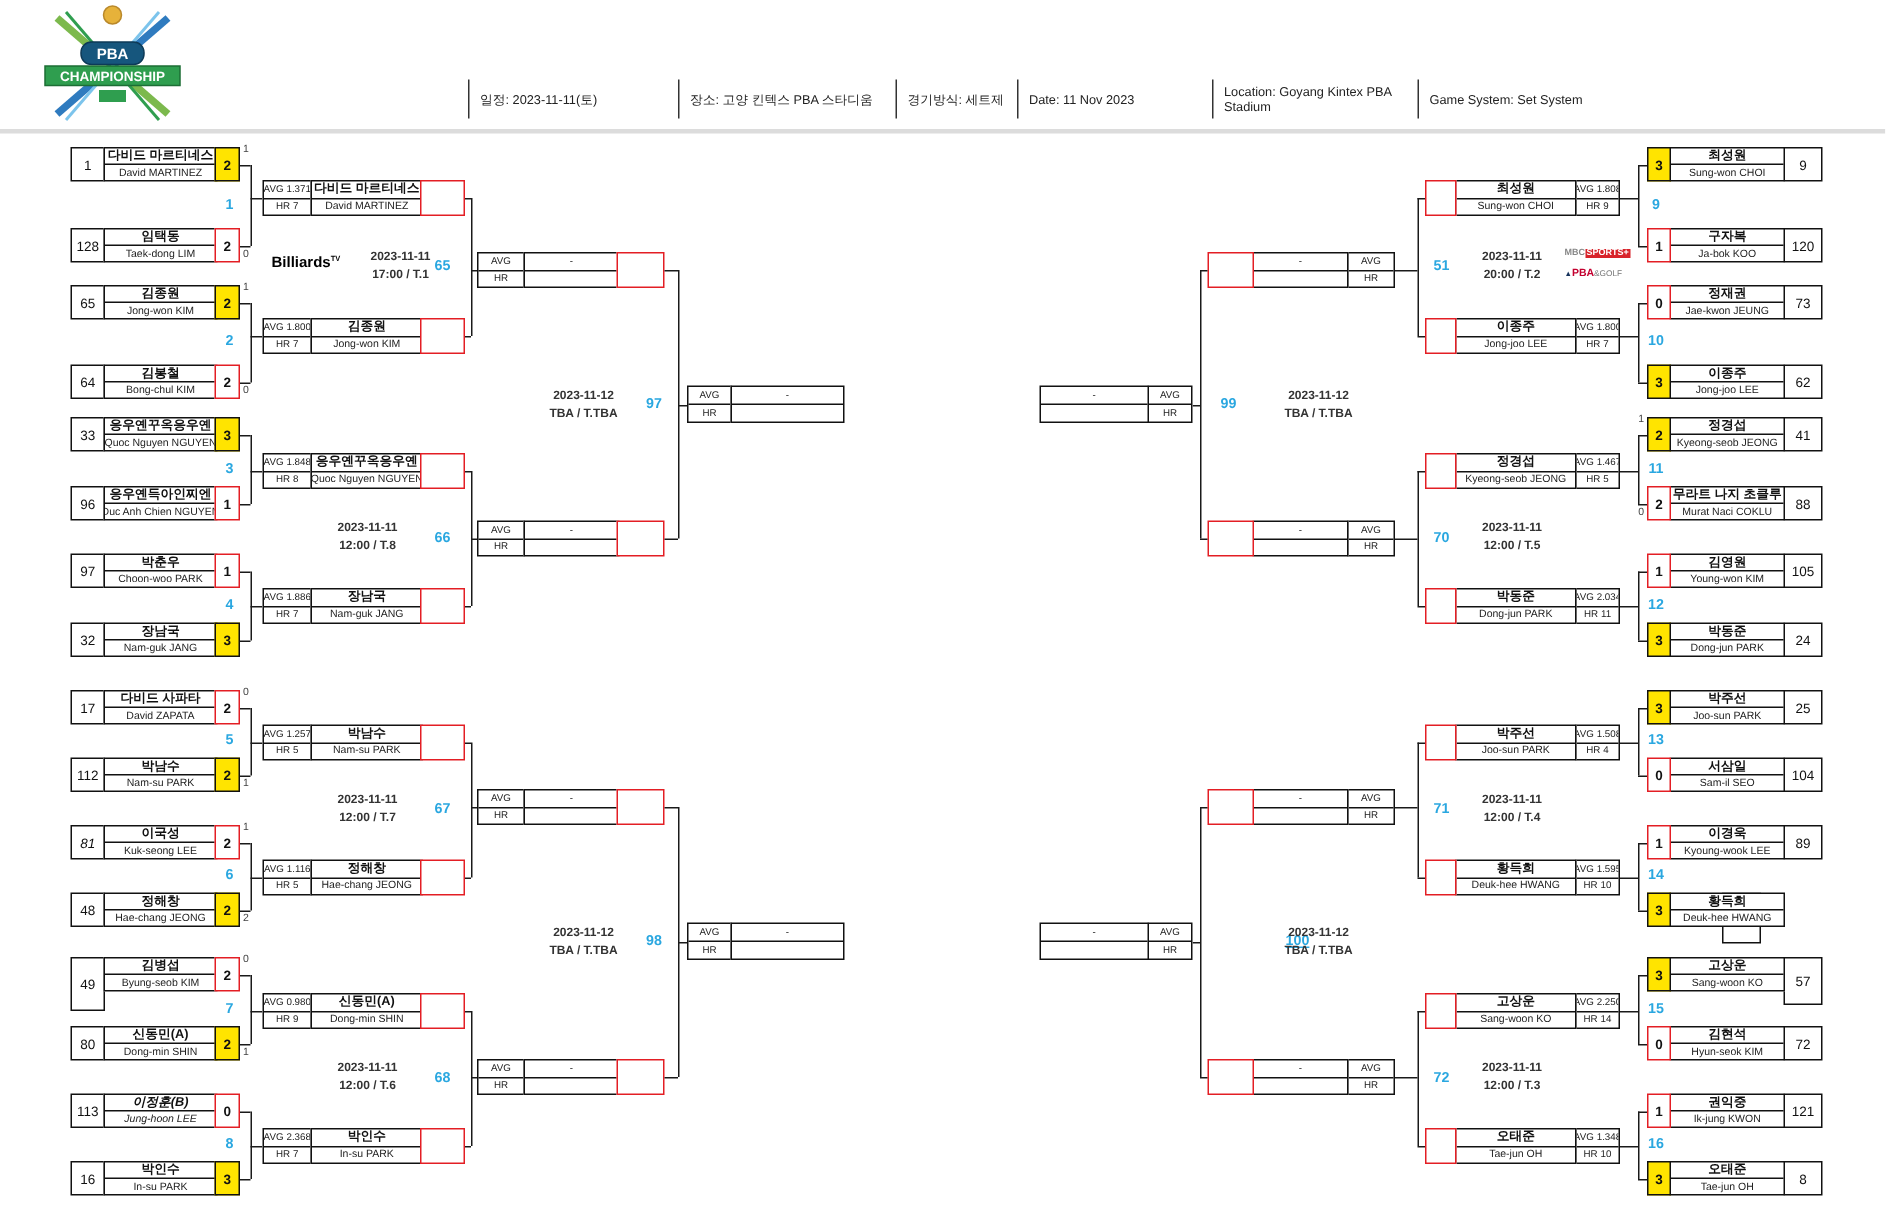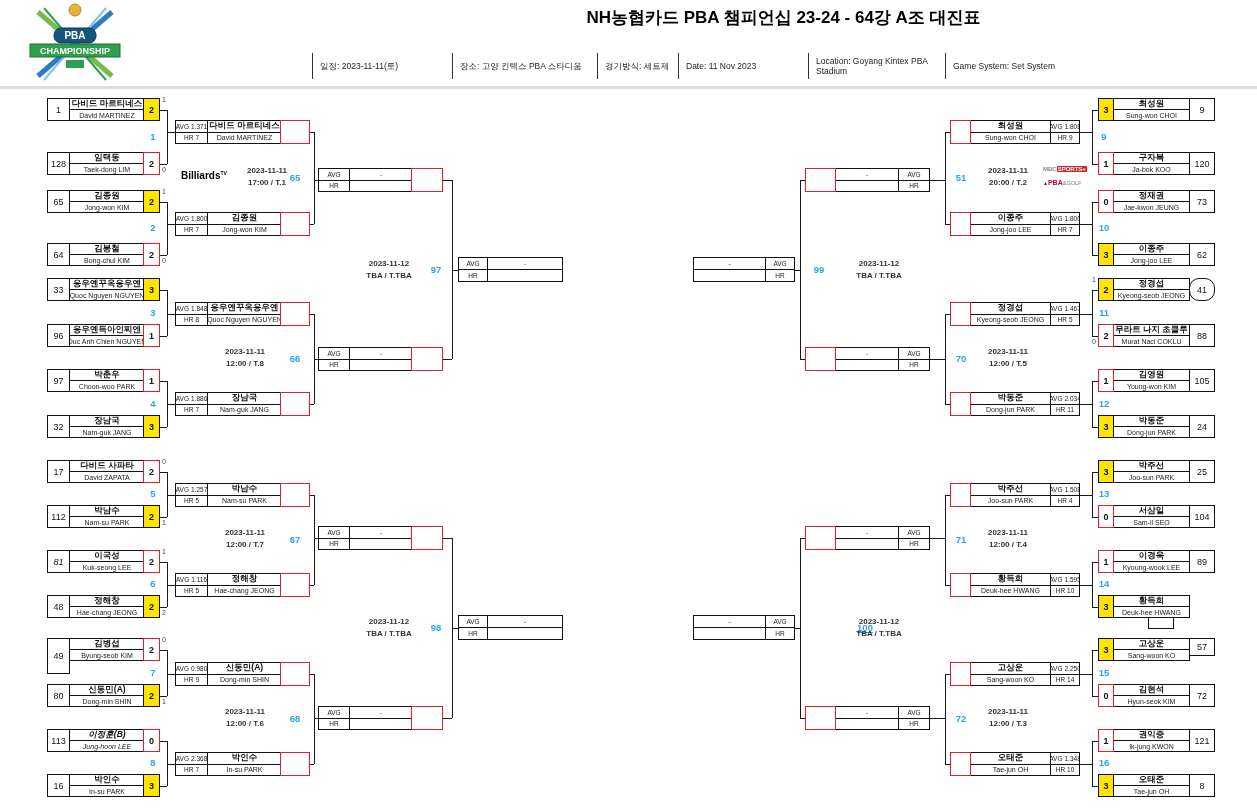--- a/index.html
+++ b/index.html
@@ -52,21 +52,20 @@
     <line x1="84" y1="10" x2="10" y2="74" stroke="#2f7bbf" stroke-width="5"></line>
     <line x1="16" y1="6" x2="78" y2="78" stroke="#2f9e4f" stroke-width="2"></line>
     <line x1="78" y1="6" x2="16" y2="78" stroke="#7cc4ec" stroke-width="2"></line>
     <rect x="26" y="26" width="42" height="15" rx="7" fill="#16567d" stroke="#0d3a57"></rect>
     <text x="47" y="37" text-anchor="middle" font-size="10" font-weight="bold" fill="#ffffff">PBA</text>
     <rect x="2" y="42" width="90" height="13" fill="#2f9e4f" stroke="#1d6e35"></rect>
     <text x="47" y="52" text-anchor="middle" font-size="9" font-weight="bold" fill="#ffffff">CHAMPIONSHIP</text>
     <rect x="38" y="58" width="18" height="8" fill="#2f9e4f"></rect>
   </svg>
 
-  <div class="title">NH농협카드 PBA 챔피언십 23-24 - 64강 A조 대진표</div>
 
   <div class="infosep" style="left:312px"></div>
   <div class="infosep" style="left:452px"></div>
   <div class="infosep" style="left:597px"></div>
   <div class="infosep" style="left:678px"></div>
   <div class="infosep" style="left:808px"></div>
   <div class="infosep" style="left:945px"></div>
   <div class="infocell" style="left:320px;width:128px">일정: 2023-11-11(토)</div>
   <div class="infocell" style="left:460px;width:134px">장소: 고양 킨텍스 PBA 스타디움</div>
   <div class="infocell" style="left:605px;width:70px">경기방식: 세트제</div>
@@ -530,21 +529,21 @@
       <div class="cellbox wincell" style="left: 1098px; top: 243px; width: 16px; height: 23px;">
         <div class="single">
           <span class="score">3</span>
         </div>
       </div>
       <div class="hl" style="left: 1092px; top: 201.5px; width: 6px;"></div>
       <div class="hl" style="left: 1092px; top: 254.5px; width: 6px;"></div>
       <div class="vl" style="left: 1092px; top: 201.5px; height: 53px;"></div>
       <div class="hl" style="left: 1080px; top: 224px; width: 12px;"></div>
       <div class="blue" style="left: 1094px; top: 222px; width: 20px;">10</div>
-      <div class="cellbox" style="left: 1189px; top: 278px; width: 26px; height: 23px; border-radius: 10px;">
+      <div class="cellbox" style="left: 1189px; top: 278px; width: 26px; height: 23px;">
         <div class="single">
           <span class="seed">41</span>
         </div>
       </div>
       <div class="cellbox" style="left: 1113px; top: 278px; width: 77px; height: 23px;">
         <div class="rows div">
           <div class="rw">
             <span class="ko">정경섭</span>
           </div>
           <div class="rw">
@@ -712,21 +711,21 @@
       <div class="cellbox wincell" style="left: 1098px; top: 595px; width: 16px; height: 23px;">
         <div class="single">
           <span class="score">3</span>
         </div>
       </div>
       <div class="hl" style="left: 1092px; top: 561.5px; width: 6px;"></div>
       <div class="hl" style="left: 1092px; top: 606.5px; width: 6px;"></div>
       <div class="vl" style="left: 1092px; top: 561.5px; height: 45px;"></div>
       <div class="hl" style="left: 1080px; top: 585px; width: 12px;"></div>
       <div class="blue" style="left: 1094px; top: 578px; width: 20px;">14</div>
-      <div class="cellbox" style="left: 1189px; top: 638px; width: 26px; height: 18px;">
+      <div class="cellbox" style="left: 1189px; top: 638px; width: 26px; height: 32px;">
         <div class="single">
           <span class="seed">57</span>
         </div>
       </div>
       <div class="cellbox" style="left: 1113px; top: 638px; width: 77px; height: 23px;">
         <div class="rows div">
           <div class="rw">
             <span class="ko">고상운</span>
           </div>
           <div class="rw">

